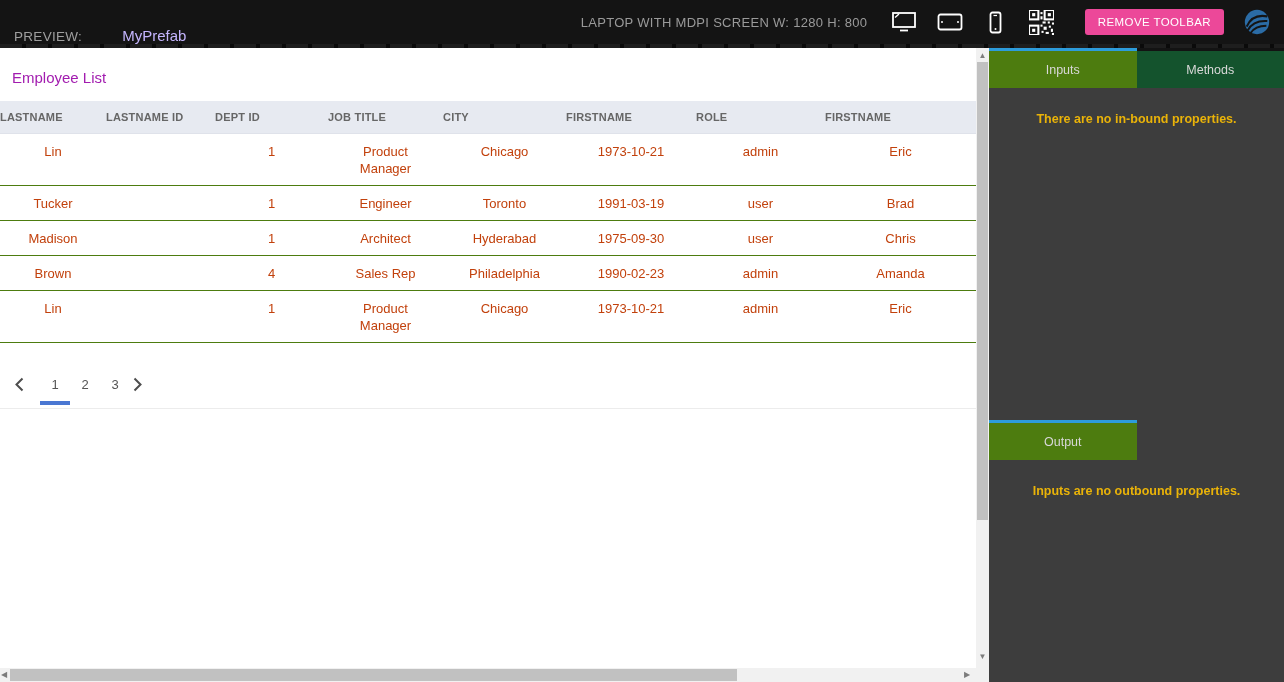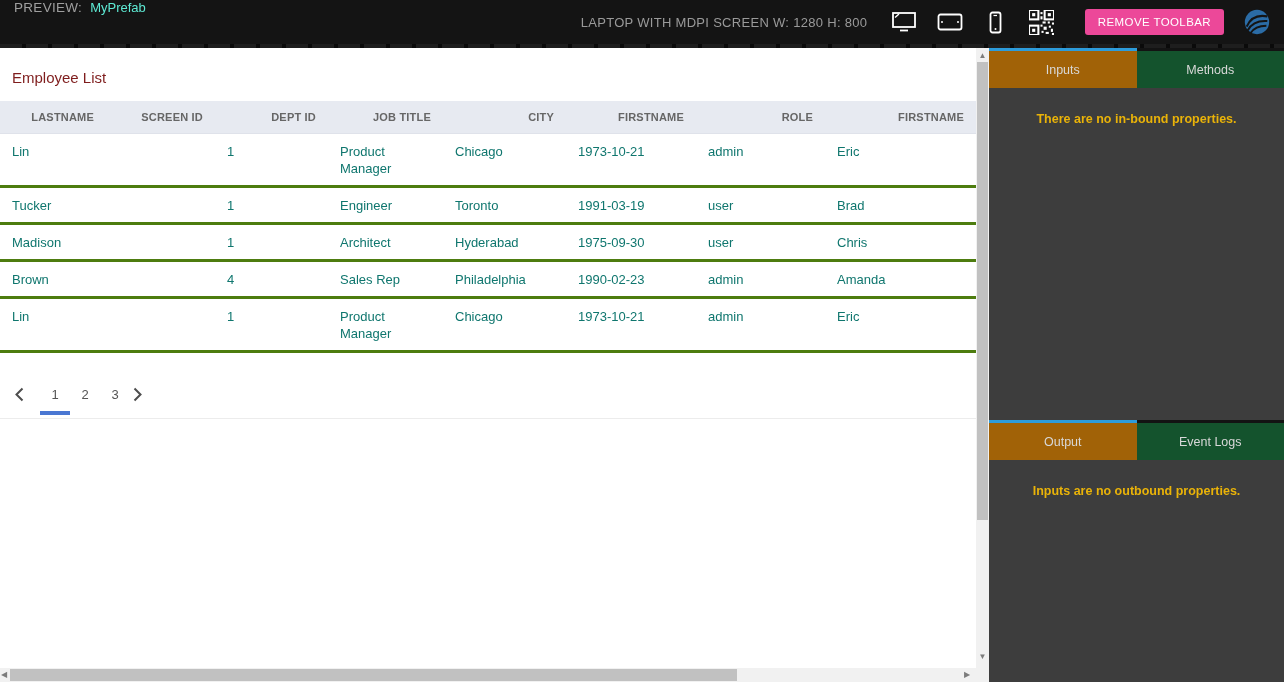--- a/index.html
+++ b/index.html
@@ -5,45 +5,45 @@
   * { margin:0; padding:0; box-sizing:border-box; }
   html,body { width:1284px; height:682px; overflow:hidden; background:#fff;
               font-family:"Liberation Sans", sans-serif; }
   .stage { position:relative; width:1284px; height:682px; overflow:hidden; }
 
   
   .toolbar { position:absolute; left:0; top:0; width:1284px; height:48px;
              background:#141414; }
   .toolbar::after { content:""; position:absolute; left:0; bottom:0; width:100%; height:4px;
              background:repeating-linear-gradient(90deg,#1e1e1e 0 22px,#0a0a0a 22px 26px); }
-  .tb-left { position:absolute; left:14px; top:0; height:44px; display:flex; align-items:flex-start; }
+  .tb-left { position:absolute; left:14px; top:0; height:44px; display:flex; align-items:flex-end;gap:32px; }
   .tb-preview { color:#9f9f9f; font-size:13.5px; letter-spacing:.3px; }
-  .tb-prefab  { color:#5eead4; font-size:13px; margin-left:8px; }
+  .tb-prefab  { color:#c4b5fd; font-size:15px; margin-left:8px; }
   .tb-center { position:absolute; left:724px; top:0; height:44px; transform:translateX(-50%);
                display:flex; align-items:center; color:#9a9a9a; font-size:13px;
                letter-spacing:.3px; white-space:nowrap; }
   .tb-right { position:absolute; right:8px; top:0; height:44px; display:flex;
               align-items:center; }
   .dev-icon { width:30px; height:30px; display:flex; align-items:center; justify-content:center;
               margin-right:16px; cursor:pointer; }
   .remove-btn { margin-left:12px; background:#ec4899; color:#fff; border:none; border-radius:3px;
                 font-family:"Liberation Sans", sans-serif; font-size:11.5px; letter-spacing:.4px;
                 padding:7px 13px; cursor:pointer; }
   .logo { margin-left:18px; margin-right:4px; width:30px; height:30px; }
 
   
   .preview { position:absolute; left:0; top:48px; width:976px; height:620px;
              background:#fff; overflow:hidden; }
-  .grid-title { padding:21px 12px 15px 12px; font-size:15px; color:#7f1d1d; }
+  .grid-title { padding:21px 12px 15px 12px; font-size:15px; color:#a21caf; }
   table.grid { border-collapse:collapse; table-layout:fixed; width:976px; }
   .grid th { background:#e7eaf1; color:#666; font-size:11px; font-weight:bold;
-             text-align:right; padding:10px 12px; letter-spacing:.2px; }
-  .grid td { color:#0f766e; font-size:13px; text-align:left; vertical-align:top;
+             text-align:left; padding:10px 0; letter-spacing:.2px; }
+  .grid td { color:#c2410c; font-size:13px; text-align:center; vertical-align:top;
              padding:9px 12px 8px 12px; line-height:17px;
-             border-bottom:3px solid #4d7c0f; }
+             border-bottom:1px solid #4d7c0f; }
   .grid tr.header-row th { border-bottom:1px solid #dfe2ea; }
 
   
   .pager { display:flex; align-items:flex-start; padding:34px 0 0 14px; height:66px;
            border-bottom:1px solid #ececec; }
   .pg-nav { width:26px; height:24px; display:flex; align-items:flex-start; cursor:pointer; }
   .pg-page { width:30px; text-align:center; font-size:13px; color:#555; cursor:pointer;
              padding-bottom:9px; }
   .pg-page.active { border-bottom:4px solid #4a77d2; }
   .pg-next { margin-left:2px; }
@@ -59,21 +59,21 @@
   .hthumb { position:absolute; left:10px; top:1px; width:727px; height:12px; background:#c1c1c1; }
   .h-left  { left:1px; top:3px; }
   .h-right { left:964px; top:3px; }
 
   
   .panel { position:absolute; left:989px; top:48px; width:295px; height:634px;
            background:#3d3d3d; }
   .tab-row { display:flex; width:100%; }
   .ptab { width:50%; height:40px; display:flex; align-items:center; justify-content:center;
           font-size:12.5px; color:#d8d8d8; cursor:pointer; border-top:3px solid transparent; }
-  .ptab.active { background:#a16207; border-top:3px solid #2d9cdb; }
+  .ptab.active { background:#4d7c0f; border-top:3px solid #2d9cdb; }
   .ptab.inactive { background:#14532d; border-top:3px solid #131313; }
   .panel-msg { margin-top:24px; text-align:center; color:#eab308; font-size:12.5px;
                font-weight:bold; }
   .group2 { position:absolute; left:0; top:372px; width:100%; }
 </style>
 </head>
 <body>
 
 <div class="stage">
 
@@ -150,21 +150,21 @@
           <col style="width:113px">
         <col style="width:115px">
           <col style="width:123px">
           <col style="width:130px">
         <col style="width:129px">
           <col>
       </colgroup>
       <tbody>
           <tr class="header-row">
         <th>LASTNAME</th>
-        <th>SCREEN ID</th>
+        <th>LASTNAME ID</th>
         <th>DEPT ID</th>
         <th>JOB TITLE</th>
         <th>CITY</th>
         <th>FIRSTNAME</th>
         <th>ROLE</th>
         <th>FIRSTNAME</th>
       </tr>
       <tr>
         <td>Lin</td>
         <td></td>
@@ -250,19 +250,18 @@
     <div>
       <div class="tab-row">
         <div class="ptab active">Inputs</div>
         <div class="ptab inactive">Methods</div>
       </div>
       <div class="panel-msg">There are no in-bound properties.</div>
     </div>
     <div class="group2">
       <div class="tab-row">
         <div class="ptab active">Output</div>
-        <div class="ptab inactive">Event Logs</div>
       </div>
       <div class="panel-msg">Inputs are no outbound properties.</div>
     </div>
   </div>
 
 </div>
 
 </body></html>

